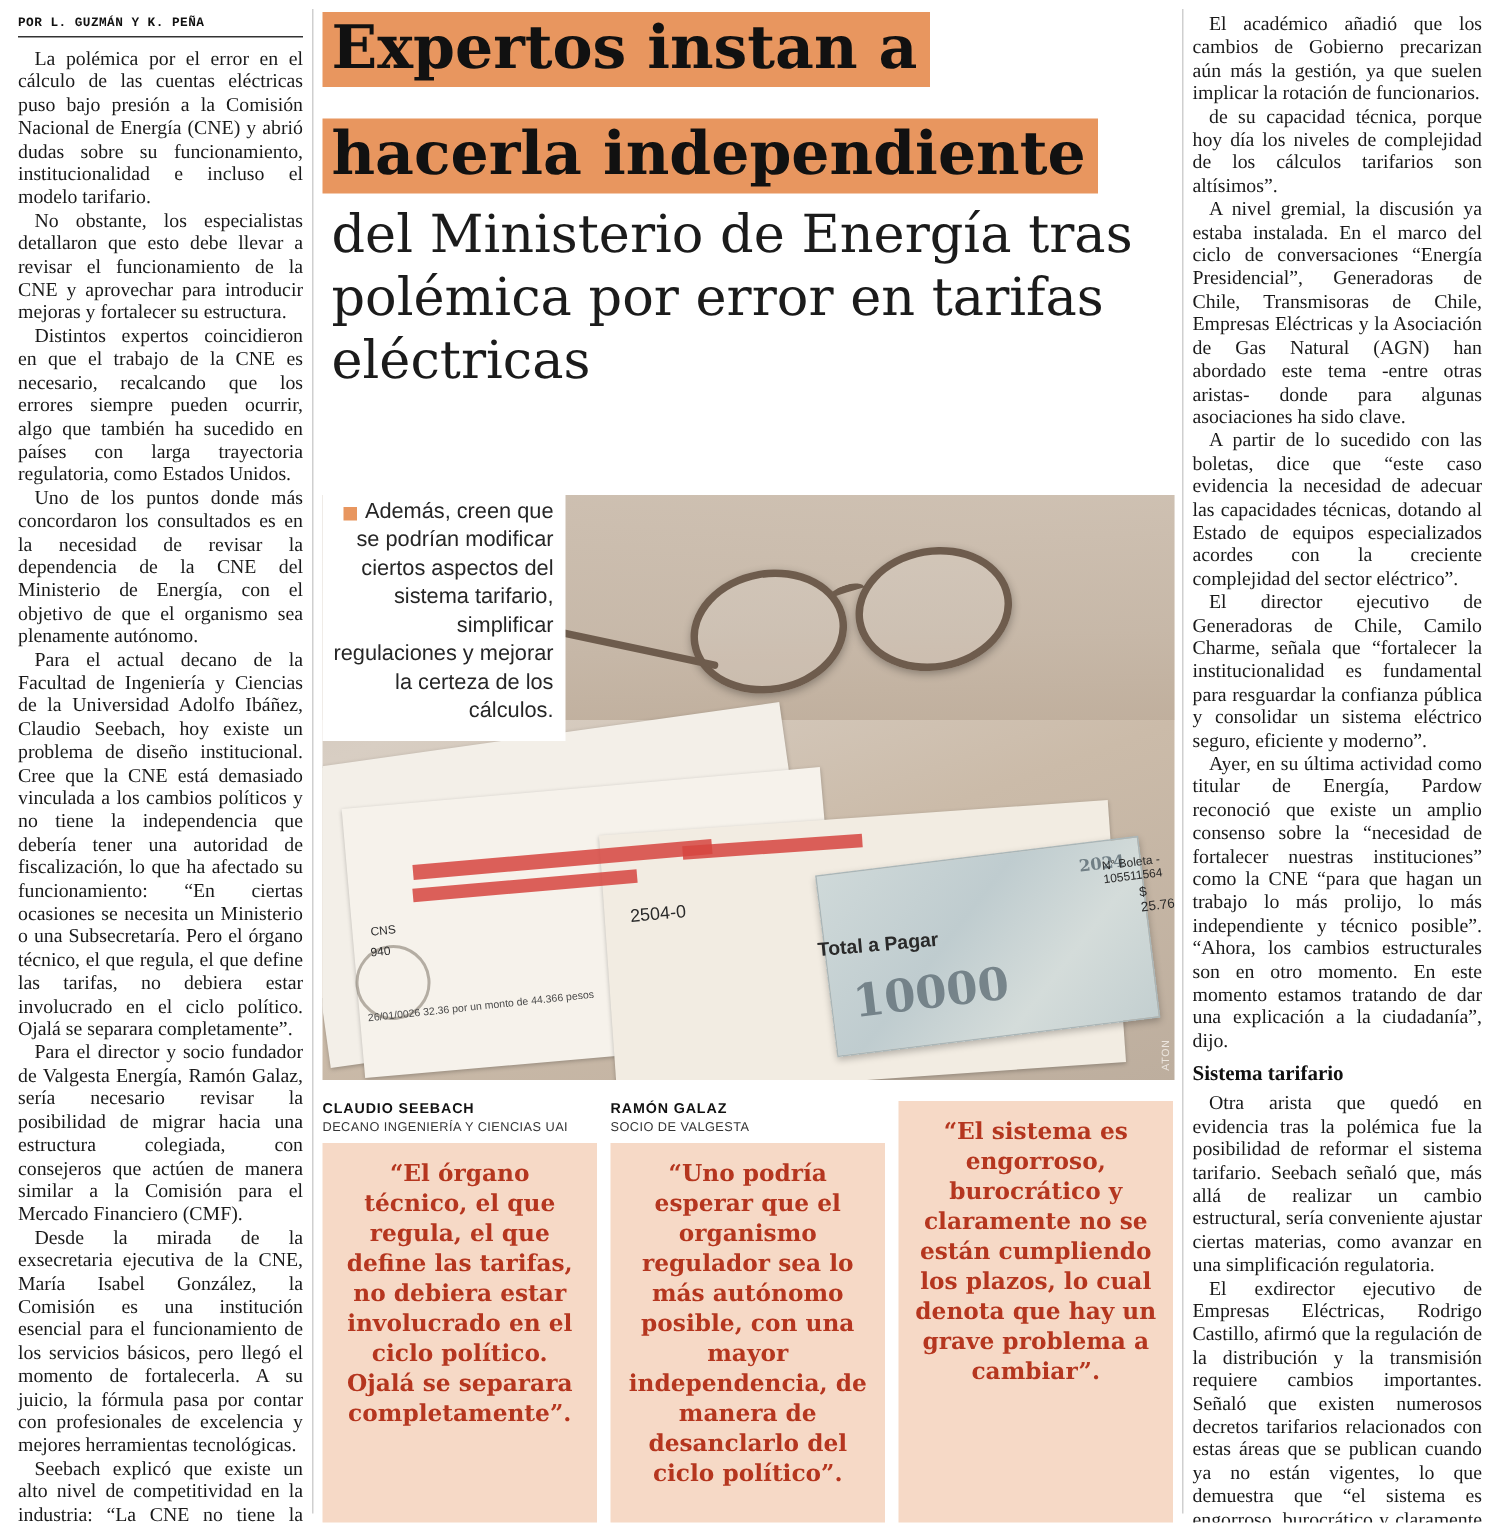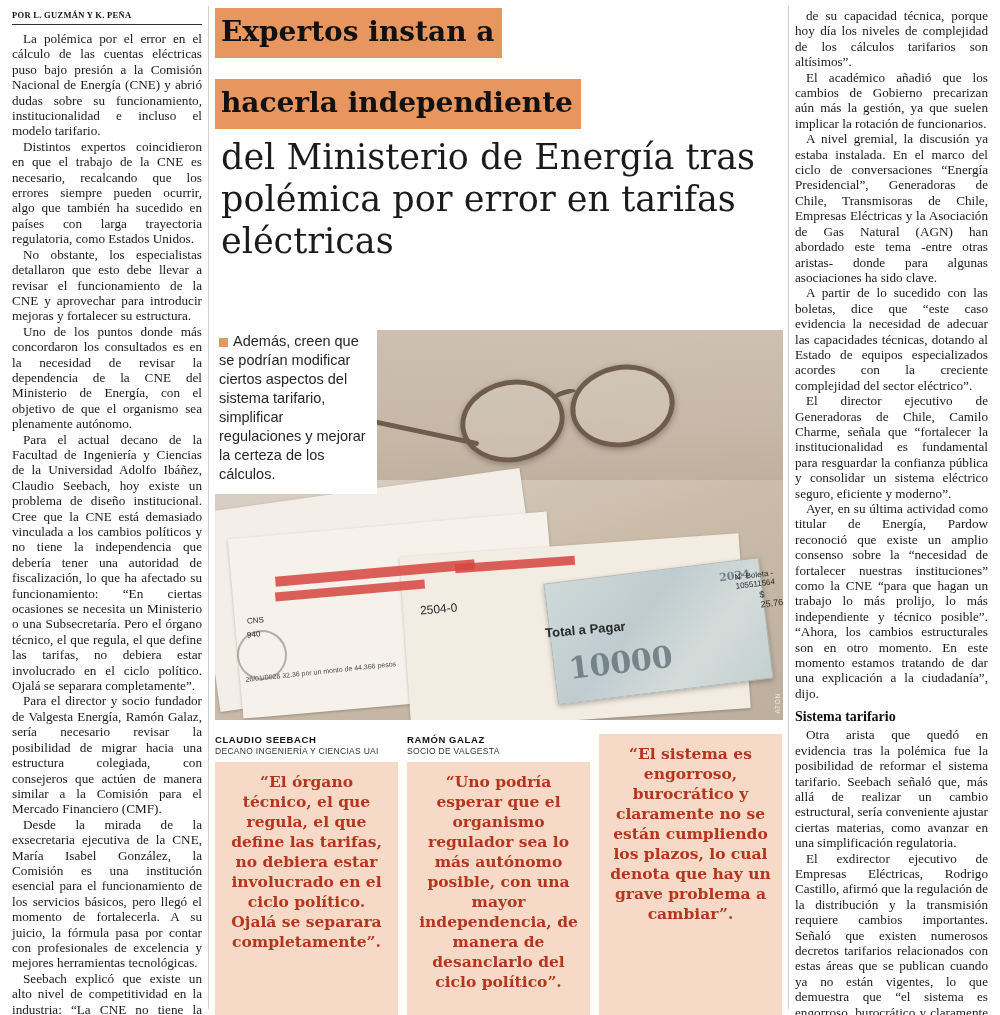--- a/index.html
+++ b/index.html
@@ -29,21 +29,21 @@
     position:absolute;left:215px;top:8px;width:568px;height:1000px;
   }
 
   .rule-v{
     position:absolute;top:6px;width:1px;height:1003px;background:#cfcfcf;
   }
   .rule-v.l{left:208px;}
   .rule-v.r{left:788px;}
 
   .byline{
-    font-family:Liberation Serif, serif;
+    font-family:Liberation Mono, monospace;
     font-size:8.5px;font-weight:bold;letter-spacing:.3px;
     color:#111;margin:0 0 6px 0;padding-bottom:4px;
     border-bottom:1px solid #333;
   }
 
   p.body{
     margin:0;
     font-size:13.2px;
     line-height:15.4px;
     text-align:justify;
@@ -56,41 +56,42 @@
   
   .headline{
     margin:0;
   }
   .hl-line{
     display:inline-block;
     background:#e8965f;
     color:#111;
     font-family:"DejaVu Serif", serif;
     font-weight:bold;
-    font-size:28px;
+    font-size:40px;
     line-height:46px;
     padding:1px 8px 3px 6px;
     margin-bottom:3px;
     white-space:nowrap;
   }
   .hl-sub{
     font-family:"DejaVu Serif", serif;
     font-size:35px;
     line-height:42px;
     color:#1b1b1b;
     margin-top:4px;
     padding-left:6px;
   }
 
   
   .leadbox{
     position:absolute;left:0px;top:318px;width:150px;
     background:#ffffff;
     padding:6px 8px 10px 4px;
     z-index:5;
+    text-align:right;
   }
   .leadbox .sq{
     display:inline-block;width:9px;height:9px;background:#e8965f;
     margin-right:5px;vertical-align:top;margin-top:6px;
   }
   .leadbox p{
     display:inline;
     font-family:"Liberation Sans", sans-serif;
     font-size:14.5px;line-height:19px;color:#262626;
     margin:0;
@@ -222,22 +223,22 @@
 <body>
 
 <div class="page">
 
   <div class="rule-v l"></div>
   <div class="rule-v r"></div>
 
   <div class="col-left">
     <div class="byline">POR L. GUZMÁN Y K. PEÑA</div>
     <p class="body">La polémica por el error en el cálculo de las cuentas eléctricas puso bajo presión a la Comisión Nacional de Energía (CNE) y abrió dudas sobre su funcionamiento, institucionalidad e incluso el modelo tarifario.</p>
+    <p class="body">No obstante, los especialistas detallaron que esto debe llevar a revisar el funcionamiento de la CNE y aprovechar para introducir mejoras y fortalecer su estructura.</p>
     <p class="body">Distintos expertos coincidieron en que el trabajo de la CNE es necesario, recalcando que los errores siempre pueden ocurrir, algo que también ha sucedido en países con larga trayectoria regulatoria, como Estados Unidos.</p>
-    <p class="body">No obstante, los especialistas detallaron que esto debe llevar a revisar el funcionamiento de la CNE y aprovechar para introducir mejoras y fortalecer su estructura.</p>
     <p class="body">Uno de los puntos donde más concordaron los consultados es en la necesidad de revisar la dependencia de la CNE del Ministerio de Energía, con el objetivo de que el organismo sea plenamente autónomo.</p>
     <p class="body">Para el actual decano de la Facultad de Ingeniería y Ciencias de la Universidad Adolfo Ibáñez, Claudio Seebach, hoy existe un problema de diseño institucional. Cree que la CNE está demasiado vinculada a los cambios políticos y no tiene la independencia que debería tener una autoridad de fiscalización, lo que ha afectado su funcionamiento: “En ciertas ocasiones se necesita un Ministerio o una Subsecretaría. Pero el órgano técnico, el que regula, el que define las tarifas, no debiera estar involucrado en el ciclo político. Ojalá se separara completamente”.</p>
     <p class="body">Para el director y socio fundador de Valgesta Energía, Ramón Galaz, sería necesario revisar la posibilidad de migrar hacia una estructura colegiada, con consejeros que actúen de manera similar a la Comisión para el Mercado Financiero (CMF).</p>
     <p class="body">Desde la mirada de la exsecretaria ejecutiva de la CNE, María Isabel González, la Comisión es una institución esencial para el funcionamiento de los servicios básicos, pero llegó el momento de fortalecerla. A su juicio, la fórmula pasa por contar con profesionales de excelencia y mejores herramientas tecnológicas.</p>
     <p class="body">Seebach explicó que existe un alto nivel de competitividad en la industria: “La CNE no tiene la capacidad de retener ni mantener en el largo plazo a esos profesionales. Acá se requiere un fortalecimiento sustantivo de su planta profesional,</p>
   </div>
 
   <div class="center">
 
     <div class="headline">
@@ -309,22 +310,22 @@
       <div class="qcol">
         <div class="qbox">
           <p>“El sistema es engorroso, burocrático y claramente no se están cumpliendo los plazos, lo cual denota que hay un grave problema a cambiar”.</p>
         </div>
       </div>
     </div>
 
   </div>
 
   <div class="col-right">
+    <p class="body">El académico añadió que los cambios de Gobierno precarizan aún más la gestión, ya que suelen implicar la rotación de funcionarios.</p>
     <p class="body">de su capacidad técnica, porque hoy día los niveles de complejidad de los cálculos tarifarios son altísimos”.</p>
-    <p class="body">El académico añadió que los cambios de Gobierno precarizan aún más la gestión, ya que suelen implicar la rotación de funcionarios.</p>
     <p class="body">A nivel gremial, la discusión ya estaba instalada. En el marco del ciclo de conversaciones “Energía Presidencial”, Generadoras de Chile, Transmisoras de Chile, Empresas Eléctricas y la Asociación de Gas Natural (AGN) han abordado este tema -entre otras aristas- donde para algunas asociaciones ha sido clave.</p>
     <p class="body">A partir de lo sucedido con las boletas, dice que “este caso evidencia la necesidad de adecuar las capacidades técnicas, dotando al Estado de equipos especializados acordes con la creciente complejidad del sector eléctrico”.</p>
     <p class="body">El director ejecutivo de Generadoras de Chile, Camilo Charme, señala que “fortalecer la institucionalidad es fundamental para resguardar la confianza pública y consolidar un sistema eléctrico seguro, eficiente y moderno”.</p>
     <p class="body">Ayer, en su última actividad como titular de Energía, Pardow reconoció que existe un amplio consenso sobre la “necesidad de fortalecer nuestras instituciones” como la CNE “para que hagan un trabajo lo más prolijo, lo más independiente y técnico posible”. “Ahora, los cambios estructurales son en otro momento. En este momento estamos tratando de dar una explicación a la ciudadanía”, dijo.</p>
     <div class="subhead">Sistema tarifario</div>
     <p class="body">Otra arista que quedó en evidencia tras la polémica fue la posibilidad de reformar el sistema tarifario. Seebach señaló que, más allá de realizar un cambio estructural, sería conveniente ajustar ciertas materias, como avanzar en una simplificación regulatoria.</p>
     <p class="body">El exdirector ejecutivo de Empresas Eléctricas, Rodrigo Castillo, afirmó que la regulación de la distribución y la transmisión requiere cambios importantes. Señaló que existen numerosos decretos tarifarios relacionados con estas áreas que se publican cuando ya no están vigentes, lo que demuestra que “el sistema es engorroso, burocrático y claramente no se están cumpliendo los plazos, lo cual denota que hay un grave problema a cambiar”.</p>
   </div>
 
 </div>

